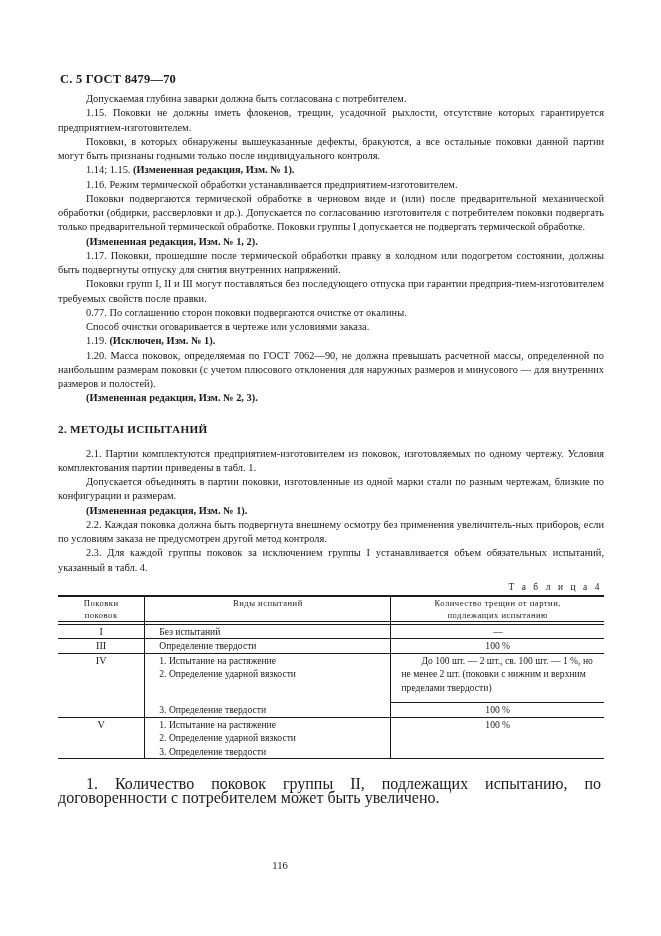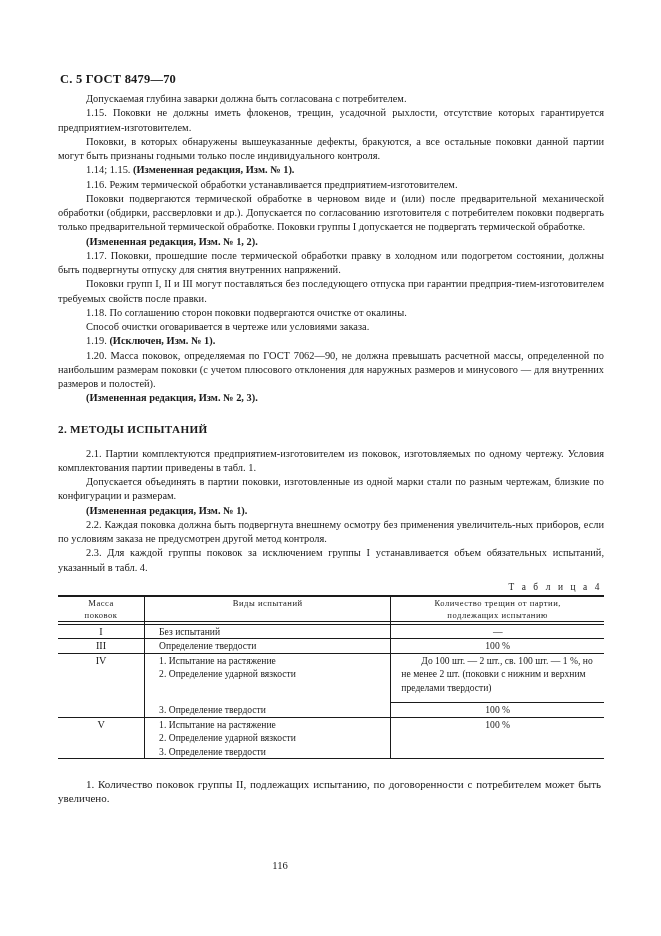--- a/index.html
+++ b/index.html
@@ -149,21 +149,21 @@
   .notes {
     margin-top: 18px;
   }
   .notes-title {
     font-size: 9.8px;
     letter-spacing: 2.2px;
     margin: 0 0 0 28px;
   }
   p.note-item {
     margin: 3px 3px 0 0;
-    font-size: 11px;
+    font-size: 16px;
     line-height: 14px;
     text-align: justify;
     text-indent: 28px;
   }
   .page-number {
     position: absolute;
     left: 0;
     top: 860px;
     width: 560px;
     text-align: center;
@@ -185,21 +185,21 @@
 
     <p class="para"><span>1.14; 1.15. </span><b class="bold">(Измененная редакция, Изм. № 1).</b></p>
 
     <p class="para">1.16. Режим термической обработки устанавливается предприятием-изготовителем.</p>
     <p class="para">Поковки подвергаются термической обработке в черновом виде и (или) после предварительной механической обработки (обдирки, рассверловки и др.). Допускается по согласованию изготовителя с потребителем поковки подвергать только предварительной термической обработке. Поковки группы I допускается не подвергать термической обработке.</p>
 
     <p class="para"><b class="bold">(Измененная редакция, Изм. № 1, 2).</b></p>
 
     <p class="para">1.17. Поковки, прошедшие после термической обработки правку в холодном или подогретом состоянии, должны быть подвергнуты отпуску для снятия внутренних напряжений.</p>
     <p class="para">Поковки групп I, II и III могут поставляться без последующего отпуска при гарантии предприя-тием-изготовителем требуемых свойств после правки.</p>
-    <p class="para">1.18. По соглашению сторон поковки подвергаются очистке от окалины.</p>
+    <p class="para">0.77. По соглашению сторон поковки подвергаются очистке от окалины.</p>
     <p class="para">Способ очистки оговаривается в чертеже или условиями заказа.</p>
 
     <p class="para"><span>1.19. </span><b class="bold">(Исключен, Изм. № 1).</b></p>
 
     <p class="para">1.20. Масса поковок, определяемая по ГОСТ 7062—90, не должна превышать расчетной массы, определенной по наибольшим размерам поковки (с учетом плюсового отклонения для наружных размеров и минусового — для внутренних размеров и полостей).</p>
 
     <p class="para"><b class="bold">(Измененная редакция, Изм. № 2, 3).</b></p>
 
     <div class="spacer-lg"></div>
 
@@ -216,21 +216,21 @@
     <p class="para">2.3. Для каждой группы поковок за исключением группы I устанавливается объем обязательных испытаний, указанный в табл. 4.</p>
 
     <div class="spacer-sm"></div>
 
     <p class="table-caption">Т а б л и ц а 4</p>
 
     <table class="data-table">
       <thead>
         <tr class="thead-row tbl-outer-top">
           <th class="col-group" style="width:92px;">
-            <div>Масса</div>
+            <div>Поковки</div>
             <div>поковок</div>
           </th>
           <th class="col-kinds" style="width:245px;">Виды  испытаний</th>
           <th class="col-qty" style="width:209px;">
             <div>Количество трещин от партии,</div>
             <div>подлежащих  испытанию</div>
           </th>
         </tr>
         <tr class="thead-sep">
           <td></td>

